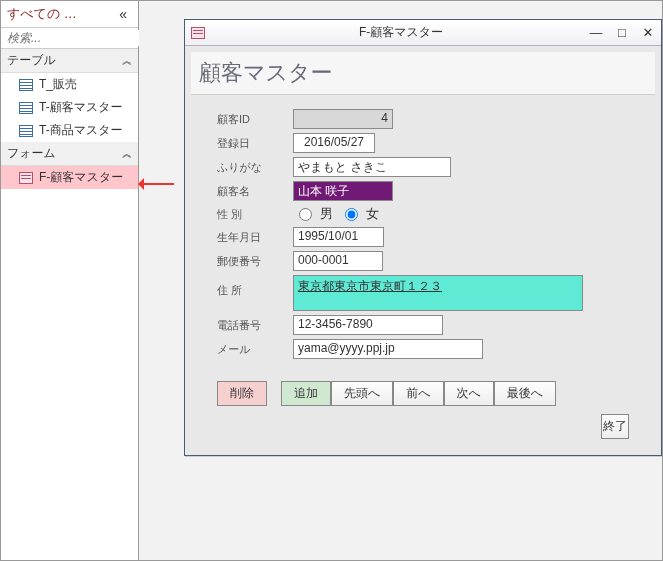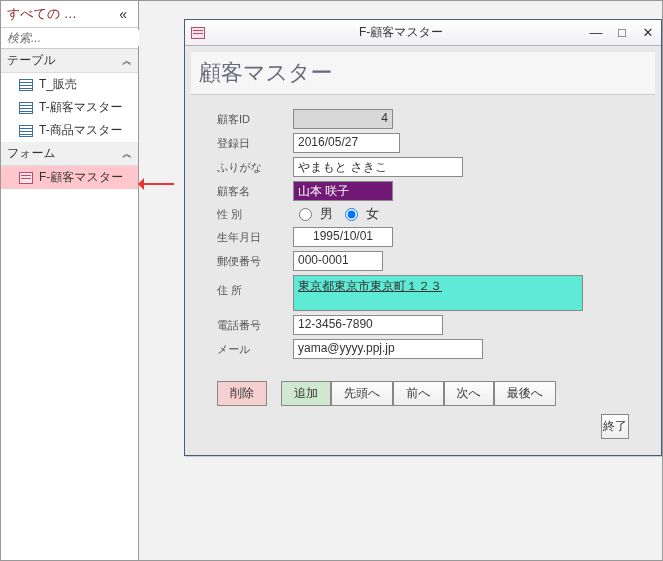--- a/index.html
+++ b/index.html
@@ -106,42 +106,42 @@
 
     <div class="form-body">
       <div class="form-title">顧客マスター</div>
 
       <div class="row">
         <span class="lbl">顧客ID</span>
         <span class="txt-in ro" style="width:100px">4</span>
       </div>
       <div class="row">
         <span class="lbl">登録日</span>
-        <span class="txt-in" style="width:107px;text-align:left">2016/05/27</span>
+        <span class="txt-in" style="width:82px;text-align:center">2016/05/27</span>
       </div>
       <div class="row">
         <span class="lbl">ふりがな</span>
-        <span class="txt-in" style="width:170px">やまもと さきこ</span>
+        <span class="txt-in" style="width:158px">やまもと さきこ</span>
       </div>
       <div class="row">
         <span class="lbl">顧客名</span>
         <span class="txt-in sel" style="width:100px">山本  咲子</span>
       </div>
       <div class="row">
         <span class="lbl">性 別</span>
         <span class="radio-wrap">
           <input type="radio" name="sex" style="">
           <span>男</span>
           <input type="radio" name="sex" checked="" style="">
           <span>女</span>
         </span>
       </div>
       <div class="row">
         <span class="lbl">生年月日</span>
-        <span class="txt-in" style="width:100px;text-align:center">1995/10/01</span>
+        <span class="txt-in" style="width:91px;text-align:left">1995/10/01</span>
       </div>
       <div class="row">
         <span class="lbl">郵便番号</span>
         <span class="txt-in" style="width:90px">000-0001</span>
       </div>
       <div class="row" style="align-items:flex-start">
         <span class="lbl" style="padding-top:8px">住 所</span>
         <div class="ta">東京都東京市東京町１２３</div>
       </div>
       <div class="row">

